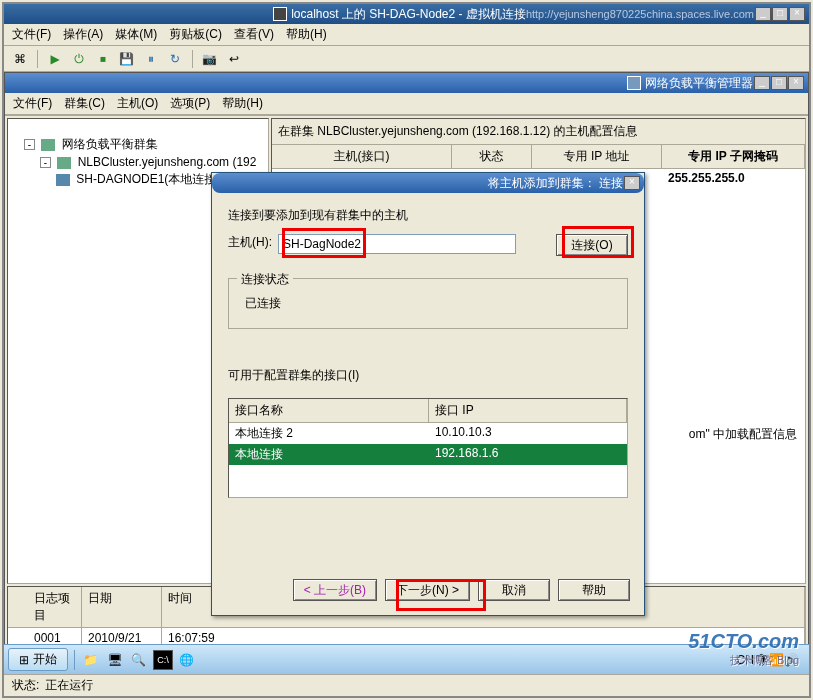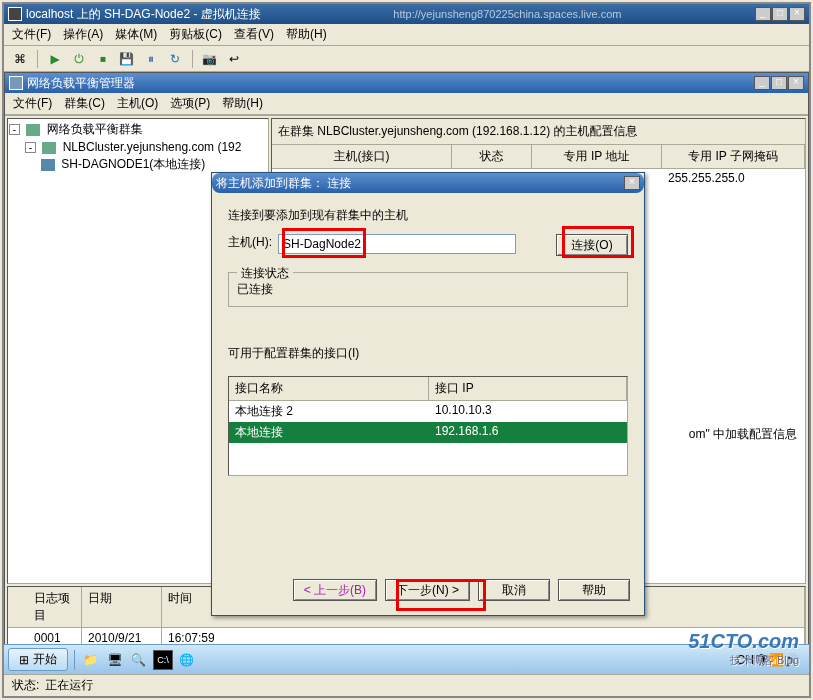--- a/index.html
+++ b/index.html
@@ -16,21 +16,21 @@
   
   .outer-window { border: 2px solid #888; width: 809px; height: 696px; margin: 2px; background:#ece9d8; position:relative;}
   .titlebar {
     background: linear-gradient(#3a6ea5,#1f4e87);
     color: #fff;
     height: 20px;
     display: flex;
     align-items: center;
     padding: 0 4px;
     font-size: 12px;
-    justify-content: space-between;
+    justify-content: flex-end;
   }
   .titlebar.inner { background: linear-gradient(#5b8fd0,#2960a8);}
   .titlebar .left { display:flex; align-items:center; gap:4px;}
   .title-icon { width:14px; height:14px; background:#79b; border:1px solid #fff;}
   .title-icon.vm { background:#444; }
   .title-text { white-space: nowrap; }
   .title-url { color:#b8c8e0; font-size:11px;}
   .win-controls { display:flex; gap:0;}
   .win-btn { width:16px; height:14px; background:#ccc; border:1px solid #555; font-size:10px; line-height:10px; text-align:center; cursor:pointer; margin-left:1px;}
   .menubar {
@@ -71,21 +71,21 @@
     display:flex;
     flex:1;
     border-top:1px solid #aca899;
     min-height:0;
   }
   .tree-pane {
     width: 262px;
     background:#fff;
     border:1px inset #aca899;
     margin:2px;
-    padding:1px;
+    padding:16px;
     overflow:auto;
   }
   .tree-node { padding:1px 0; white-space:nowrap;}
   .tree-indent1{ padding-left:16px;}
   .tree-indent2{ padding-left:32px;}
   .tree-icon {display:inline-block; width:14px; height:12px; background:#6a8; margin-right:3px; vertical-align:middle;}
   .tree-icon.host{ background:#58a;}
   .tree-expand{ display:inline-block; width:11px; height:11px; border:1px solid #888; text-align:center; line-height:9px; font-size:10px; margin-right:3px; background:#fff; cursor:pointer;}
   .right-pane {
     flex:1;
@@ -94,21 +94,21 @@
     border:1px inset #aca899;
     display:flex;
     flex-direction:column;
     min-width:0;
   }
   .right-header { padding:4px 6px; background:#ece9d8; border-bottom:1px solid #aca899;}
   .grid-header { display:flex; background:#ece9d8; border-bottom:1px solid #aca899;text-align:center;}
   .gh-cell { padding:3px 6px; border-right:1px solid #aca899; font-size:12px; background:#ece9d8; }
   .grid-row { display:flex; }
   .gr-cell { padding:2px 6px; white-space:nowrap;}
-  .c1{width:180px;} .c2{width:80px;} .c3{width:130px;} .c4{flex:1;}
+  .c1{width:180px;} .c2{width:80px;} .c3{width:130px;} .c4{flex:1;font-weight:bold;}
   .right-fill{ flex:1; background:#fff; position:relative; overflow:hidden;}
   .right-note { position:absolute; right:8px; bottom:140px; font-size:12px;}
   
   .log-pane{
     border-top:1px solid #aca899;
     background:#fff;
     border:1px inset #aca899;
     margin:0 2px 2px 2px;
     height:80px;
     overflow:auto;
@@ -149,23 +149,23 @@
     border:1px solid #555;
     box-shadow: inset 1px 1px #fff, inset -1px -1px #888;
     cursor:pointer;
     font-size:12px;
     display:inline-flex; align-items:center; justify-content:center;
     min-width:72px;
   }
   .btn.disabled{ color:#a21caf; cursor:default;}
   .groupbox{
     border:1px solid #aca899;
-    padding:8px;
+    padding:16px;
     position:relative;
-    margin-top:6px;
+    margin-top:12px;
   }
   .groupbox .legend{
     position:absolute; top:-8px; left:8px; background:#ece9d8; padding:0 4px; font-size:12px;
   }
   .list-table{
     border:1px inset #aca899;
     background:#fff;
     height:100px;
     margin-top:4px;
     overflow:auto;

